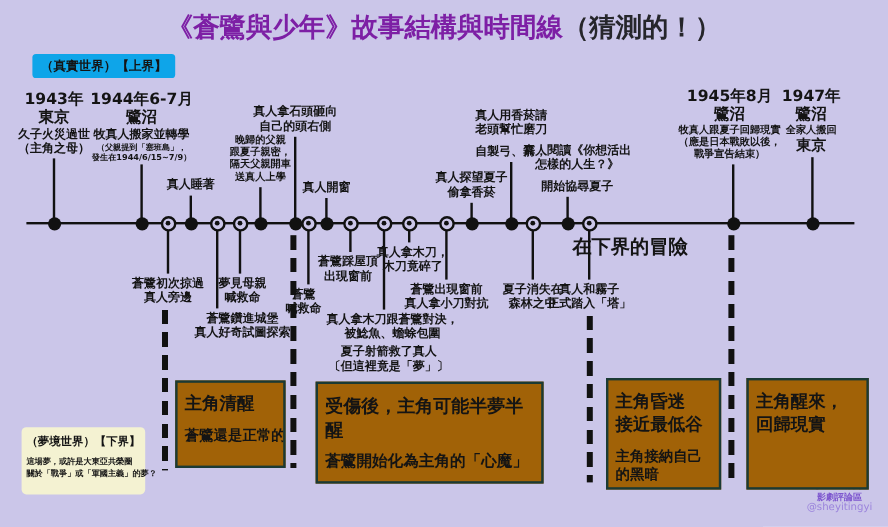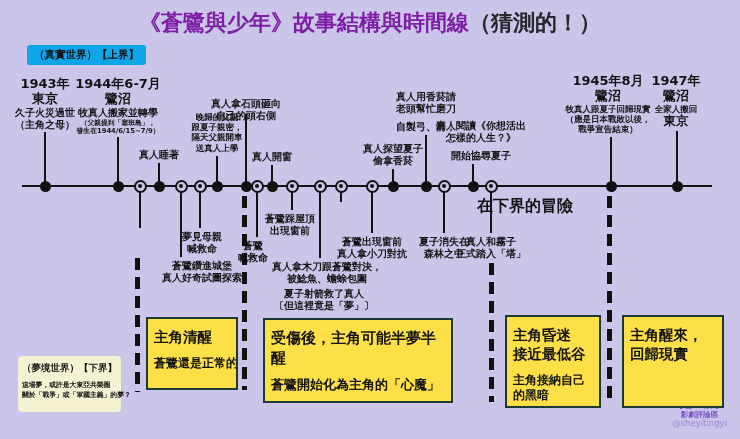--- a/index.html
+++ b/index.html
@@ -18,21 +18,21 @@
   .marker-circle i{display:block;width:4px;height:4px;background:#111;border-radius:50%;}
   .conn{width:2px;background:#111;}
   .evlabel{transform:translateX(-50%);text-align:center;white-space:nowrap;}
   .l-hdr{font-size:13px;font-weight:700;line-height:1.18;}
   .l-hdr2{font-size:12.5px;font-weight:700;line-height:1.15;}
   .l-evt{font-size:10px;font-weight:600;line-height:1.22;}
   .l-note{font-size:8.5px;font-weight:600;line-height:1.2;}
   .l-xs{font-size:6.8px;font-weight:600;line-height:1.25;}
   .l-gap{height:6px;}
   .divider{width:5px;background:repeating-linear-gradient(to bottom,#111 0 12px,transparent 12px 19px);}
-  .pbox{background:#fde047;border:2px solid #1b3a34;box-sizing:border-box;padding:9px 6px 4px;overflow:hidden;}
+  .pbox{background:#a16207;border:2px solid #1b3a34;box-sizing:border-box;padding:9px 6px 4px;overflow:hidden;}
   .pbox .t{font-size:14.5px;font-weight:700;line-height:1.3;}
   .pbox .t-wrap{margin-bottom:9px;}
   .pbox .s{font-size:12px;font-weight:600;line-height:1.3;white-space:nowrap;}
   .pbox.wide .t{font-size:15px;}
   .pbox.wide .s{font-size:13px;}
   .underworld{left:477px;top:196px;font-size:16px;font-weight:600;white-space:nowrap;}
   .lower-box{left:18px;top:356px;width:103px;min-height:56px;background:#f4f2d2;border-radius:4px;
              padding:6px 4px;box-sizing:border-box;}
   .lower-box .t{font-size:9.5px;font-weight:700;white-space:nowrap;margin-bottom:5px;}
   .lower-box .n{font-size:6.8px;font-weight:600;line-height:1.5;white-space:nowrap;}
@@ -89,21 +89,21 @@
     <div class="abs marker-dot" style="left: 211.5px; top: 180.5px;"></div>
     <div class="abs conn" style="left: 216px; top: 156px; height: 29px;"></div>
     <div class="abs evlabel" style="left: 217px; top: 112px;">
       <div class="l-note">晚歸的父親</div>
       <div class="l-note">跟夏子親密，</div>
       <div class="l-note">隔天父親開車</div>
       <div class="l-note">送真人上學</div>
     </div>
     <div class="abs marker-dot" style="left: 240.5px; top: 180.5px;"></div>
     <div class="abs conn" style="left: 245px; top: 114px; height: 71px;"></div>
-    <div class="abs evlabel" style="left: 246px; top: 88px; margin-top: 10px;">
+    <div class="abs evlabel" style="left: 246px; top: 88px;">
       <div class="l-evt">真人拿石頭砸向</div>
       <div class="l-evt">自己的頭右側</div>
     </div>
     <div class="abs marker-dot" style="left: 266.5px; top: 180.5px;"></div>
     <div class="abs conn" style="left: 271px; top: 165px; height: 20px;"></div>
     <div class="abs evlabel" style="left: 272px; top: 151px;">
       <div class="l-evt">真人開窗</div>
     </div>
     <div class="abs marker-dot" style="left: 387.5px; top: 180.5px;"></div>
     <div class="abs conn" style="left: 392px; top: 169px; height: 16px;"></div>
@@ -141,20 +141,24 @@
     <div class="abs evlabel" style="left: 676px; top: 73px;">
       <div class="l-hdr">1947年</div>
       <div class="l-hdr">鷺沼</div>
       <div class="l-note">全家人搬回</div>
       <div class="l-hdr2">東京</div>
     </div>
     <div class="abs marker-circle" style="left: 133.5px; top: 179.5px;">
       <i></i>
     </div>
     <div class="abs conn" style="left: 139px; top: 192px; height: 36px;"></div>
+    <div class="abs evlabel" style="left: 140px; top: 231px;">
+      <div class="l-evt">蒼鷺初次掠過</div>
+      <div class="l-evt">真人旁邊</div>
+    </div>
     <div class="abs marker-circle" style="left: 174.5px; top: 179.5px;">
       <i></i>
     </div>
     <div class="abs conn" style="left: 180px; top: 192px; height: 65px;"></div>
     <div class="abs evlabel" style="left: 184px; top: 260px; margin-left: 18px;">
       <div class="l-evt">蒼鷺鑽進城堡</div>
       <div class="l-evt">真人好奇試圖探索</div>
     </div>
     <div class="abs marker-circle" style="left: 193.5px; top: 179.5px;">
       <i></i>
@@ -185,20 +189,24 @@
     </div>
     <div class="abs conn" style="left: 319px; top: 192px; height: 66px;"></div>
     <div class="abs evlabel" style="left: 327px; top: 261px;">
       <div class="l-evt">真人拿木刀跟蒼鷺對決，</div>
       <div class="l-evt">被鯰魚、蟾蜍包圍</div>
     </div>
     <div class="abs marker-circle" style="left: 334.5px; top: 179.5px;">
       <i></i>
     </div>
     <div class="abs conn" style="left: 340px; top: 192px; height: 10px;"></div>
+    <div class="abs evlabel" style="left: 344px; top: 205px;">
+      <div class="l-evt">真人拿木刀，</div>
+      <div class="l-evt">木刀竟碎了</div>
+    </div>
     <div class="abs marker-circle" style="left: 365.5px; top: 179.5px;">
       <i></i>
     </div>
     <div class="abs conn" style="left: 371px; top: 192px; height: 41px;"></div>
     <div class="abs evlabel" style="left: 372px; top: 236px;">
       <div class="l-evt">蒼鷺出現窗前</div>
       <div class="l-evt">真人拿小刀對抗</div>
     </div>
     <div class="abs marker-circle" style="left: 437.5px; top: 179.5px;">
       <i></i>

